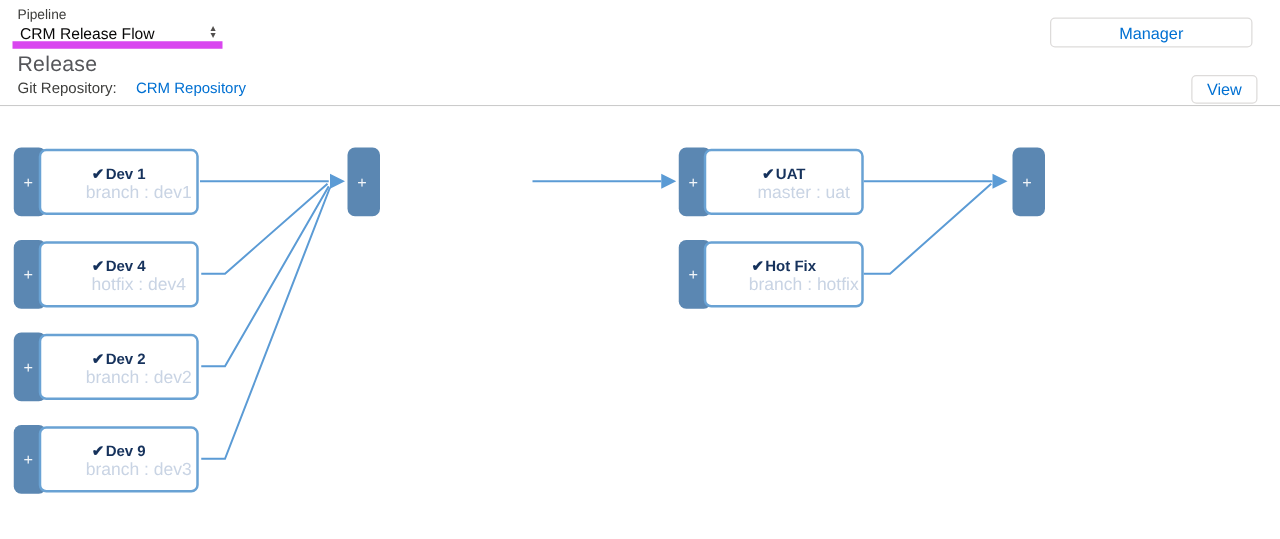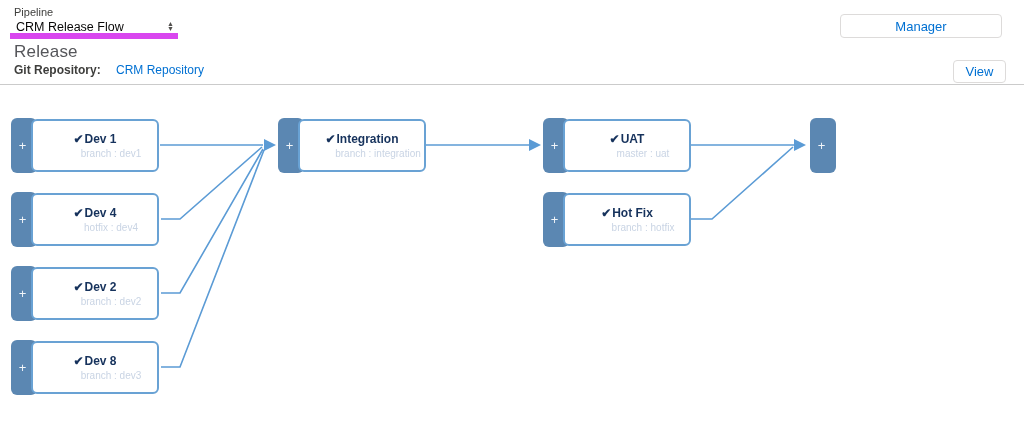--- a/index.html
+++ b/index.html
@@ -40,21 +40,21 @@
   .btn-manager { top:14px; right:10px; width:162px; height:24px; }
   .btn-view   { top:44px; right:6px;  width:53px;  height:23px;margin-top:16px; }
 
   .section-title {
     position:absolute; top:42px; left:14px;
     font-size:17px; font-weight:400; color:#55565a; letter-spacing:.2px;
   }
   .git-row {
     position:absolute; top:63px; left:14px; font-size:12px;
   }
-  .git-label { color:#3e3e3c; font-weight:700; }
+  .git-label { color:#3e3e3c; font-weight:400; }
   .git-link  { color:#0070d2; text-decoration:none; margin-left:12px; cursor:pointer; }
 
   .divider {
     position:absolute; top:84px; left:0; width:1024px; height:1px; background:#cbcbcb;
   }
 
   
   .canvas { position:absolute; top:85px; left:0; width:1024px; height:346px; background:#fff; }
   .edges  { position:absolute; top:0; left:0; width:1024px; height:346px; pointer-events:none; }
 
@@ -72,21 +72,21 @@
   .node .nbody {
     position:absolute; left:20px; right:0; top:1px; bottom:1px;
     background:#fff; border:2px solid #69a2d4; border-radius:6px;
     display:flex; flex-direction:column; align-items:center; justify-content:center;
   }
   .node .ntitle {
     font-size:12px; font-weight:700; color:#16325c; line-height:15px; white-space:nowrap;
   }
   .node .ntitle .check { font-weight:700; margin-right:1px; }
   .node .nbranch {
-    font-size:10px; color:#c9d4e4; line-height:13px; white-space:nowrap;padding-left:32px;
+    font-size:14px; color:#c9d4e4; line-height:13px; white-space:nowrap;padding-left:32px;
   }
 
   
   .pos-dev1        { left:11px;  top:33px;  }
   .pos-dev4        { left:11px;  top:107px; }
   .pos-dev2        { left:11px;  top:181px; }
   .pos-dev3        { left:11px;  top:255px; }
   .pos-integration { left:278px; top:33px;  }
   .pos-uat         { left:543px; top:33px;  }
   .pos-hotfix      { left:543px; top:107px; }
@@ -167,33 +167,29 @@
       <div class="ntitle"><span class="check">✔</span><span>Dev 2</span></div>
       <div class="nbranch">branch : dev2</div>
     </div>
   </div>
 
   <div class="node pos-dev3">
     <div class="tab">
         <span class="plus">+</span>
       </div>
     <div class="nbody">
-      <div class="ntitle"><span class="check">✔</span><span>Dev 8</span></div>
+      <div class="ntitle"><span class="check">✔</span><span>Dev 9</span></div>
       <div class="nbranch">branch : dev3</div>
     </div>
   </div>
 
   <div class="node pos-integration">
     <div class="tab">
         <span class="plus">+</span>
       </div>
-    <div class="nbody">
-      <div class="ntitle"><span class="check">✔</span><span>Integration</span></div>
-      <div class="nbranch">branch : integration</div>
-    </div>
   </div>
 
   <div class="node pos-uat">
     <div class="tab">
         <span class="plus">+</span>
       </div>
     <div class="nbody">
       <div class="ntitle"><span class="check">✔</span><span>UAT</span></div>
       <div class="nbranch">master : uat</div>
     </div>

